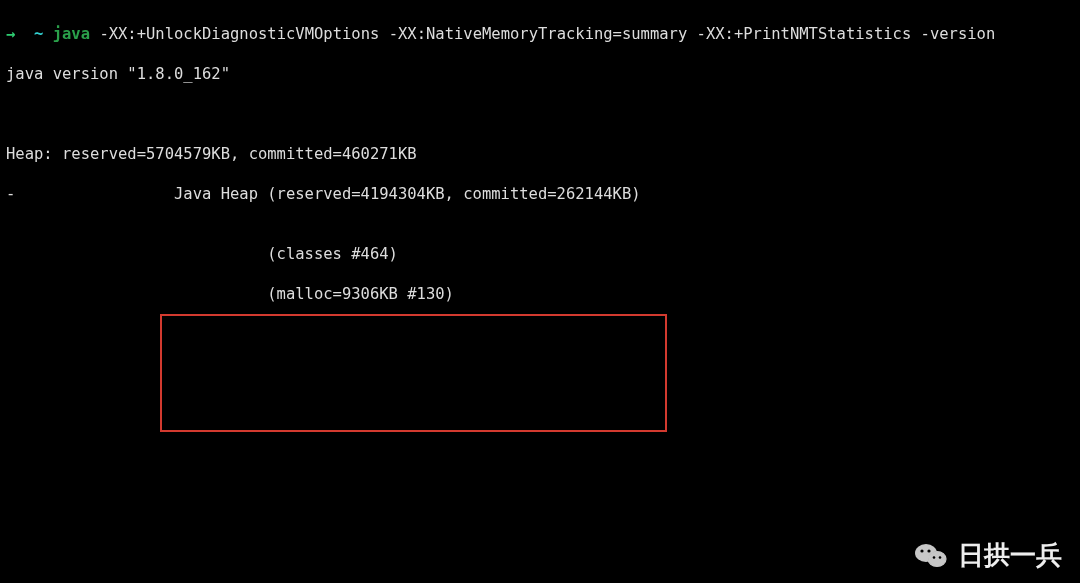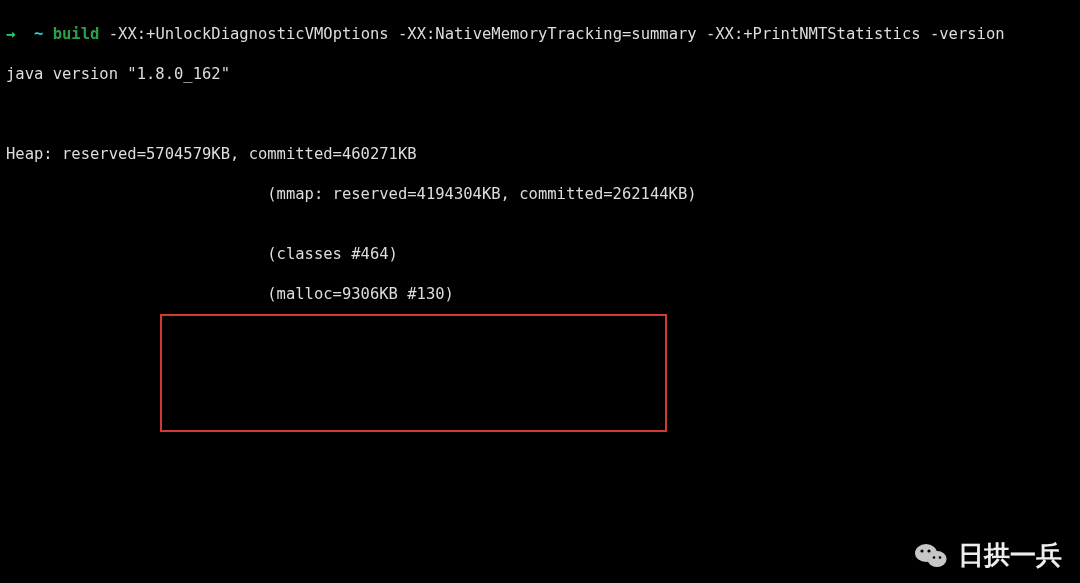--- a/index.html
+++ b/index.html
@@ -40,26 +40,26 @@
     font-size: 26px;
     font-weight: 600;
     white-space: nowrap;
   }
   .watermark svg { opacity: 0.9; }
 </style>
 </head>
 <body>
 
 <div class="terminal">
-<span class="line"><span class="prompt-arrow">→</span>  <span class="tilde">~</span> <span class="cmd">build</span> <span>-XX:+UnlockDiagnosticVMOptions -XX:NativeMemoryTracking=summary -XX:+PrintNMTStatistics -version</span></span>
+<span class="line"><span class="prompt-arrow">→</span>  <span class="tilde">~</span> <span class="cmd">java</span> <span>-XX:+UnlockDiagnosticVMOptions -XX:NativeMemoryTracking=summary -XX:+PrintNMTStatistics -version</span></span>
 <span class="line">java version "1.8.0_162"</span>
 <span class="line"></span>
 <span class="line"></span>
 <span class="line">Heap: reserved=5704579KB, committed=460271KB</span>
-<span class="line">                            (mmap: reserved=4194304KB, committed=262144KB)</span>
+<span class="line">-                 Java Heap (reserved=4194304KB, committed=262144KB)</span>
 <span class="line"></span>
 <span class="line">                            (classes #464)</span>
 <span class="line">                            (malloc=9306KB #130)</span>
 <span class="line"></span>
 
 
 
 
 
 <span class="line"></span>

